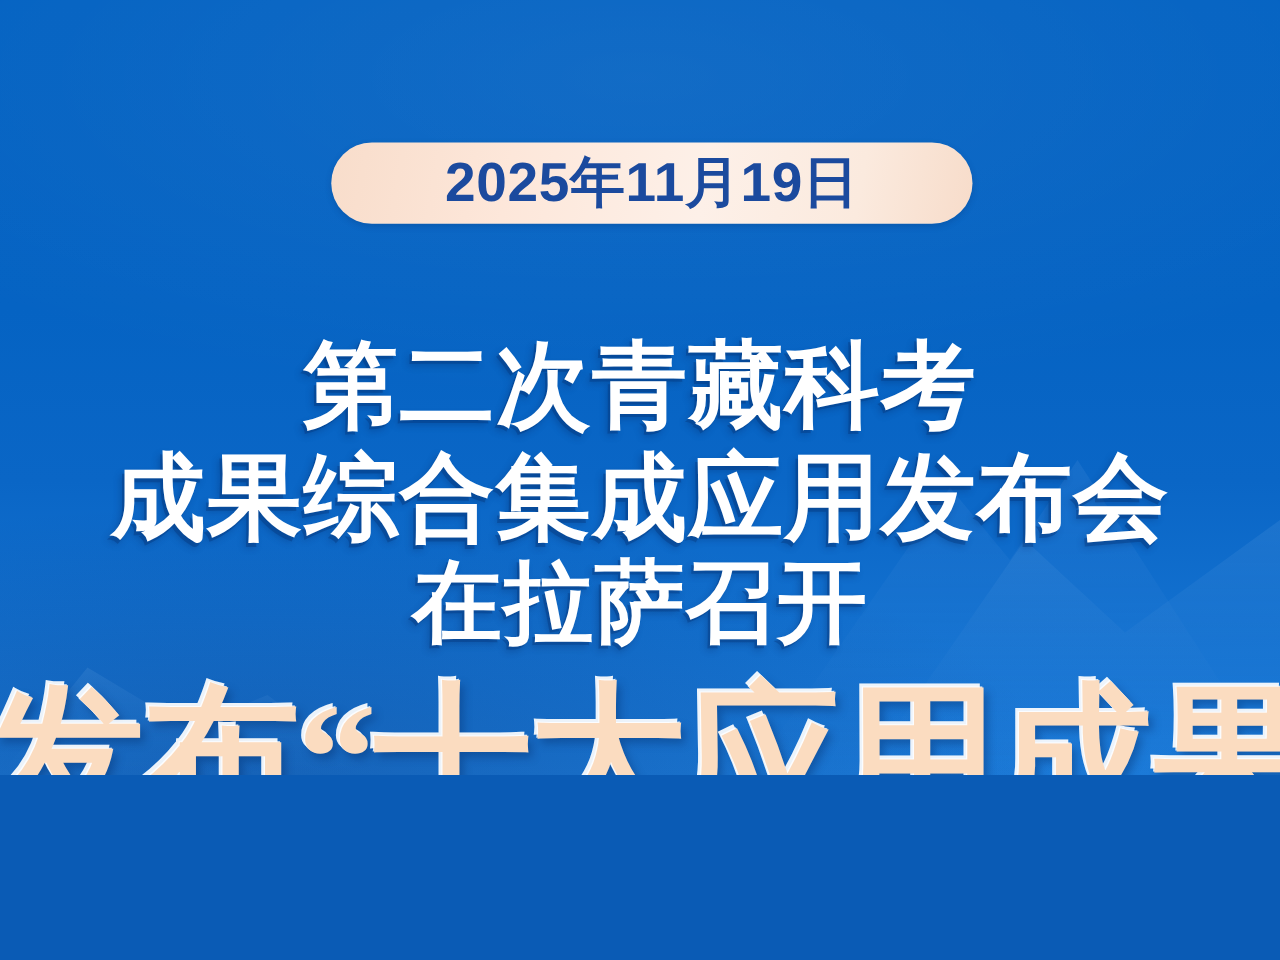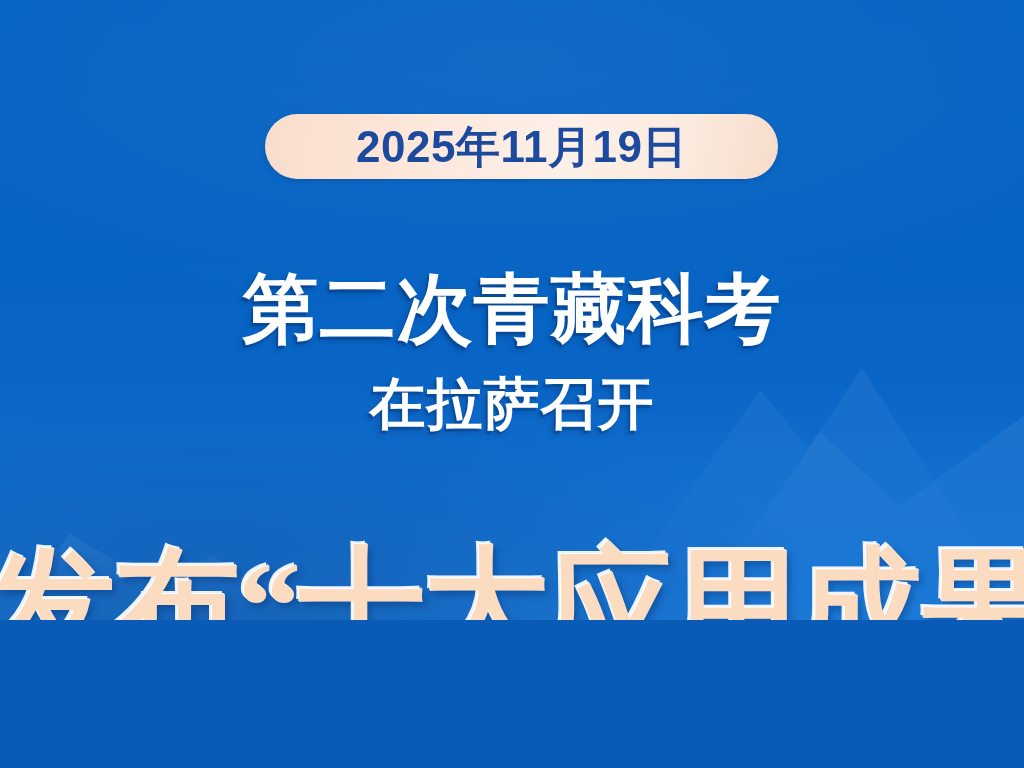--- a/index.html
+++ b/index.html
@@ -75,21 +75,21 @@
     line-height: 1.08;
     letter-spacing: 1px;
     white-space: nowrap;
     text-shadow:
       -2px 3px 0 rgba(5, 52, 120, 0.38),
       -3px 4px 6px rgba(4, 40, 100, 0.30);
     margin-top: 28px;
   }
   .headline-line.l1 { font-size: 76px; }
   .headline-line.l2 { font-size: 76px; margin-top: 8px; }
-  .headline-line.l3 { font-size: 56px; margin-top: 24px; }
+  .headline-line.l3 { font-size: 72px; margin-top: 4px; }
 
   
   .big-headline {
     position: absolute;
     left: 0;
     right: 0;
     top: 545px;
     text-align: center;
     white-space: nowrap;
   }
@@ -152,20 +152,21 @@
     <path d="M690,300 L820,112 L900,186 L1024,96 L1024,300 Z" fill="url(#mtnB)"></path>
     <path d="M0,300 L70,214 L150,262 L214,236 L300,300 Z" fill="url(#mtnB)"></path>
   </svg>
 
   <div class="date-pill">
     <span class="date-text">2025年11月19日</span>
   </div>
 
   <div class="headline-block">
     <div class="headline-line l1">第二次青藏科考</div>
+    <div class="headline-line l2">成果综合集成应用发布会</div>
     <div class="headline-line l3">在拉萨召开</div>
   </div>
 
   <div class="big-headline">
     <span class="big-text">发布“十大应用成果”</span>
   </div>
 
   <div class="bottom-card">
     <div class="card-inner"></div>
   </div>

